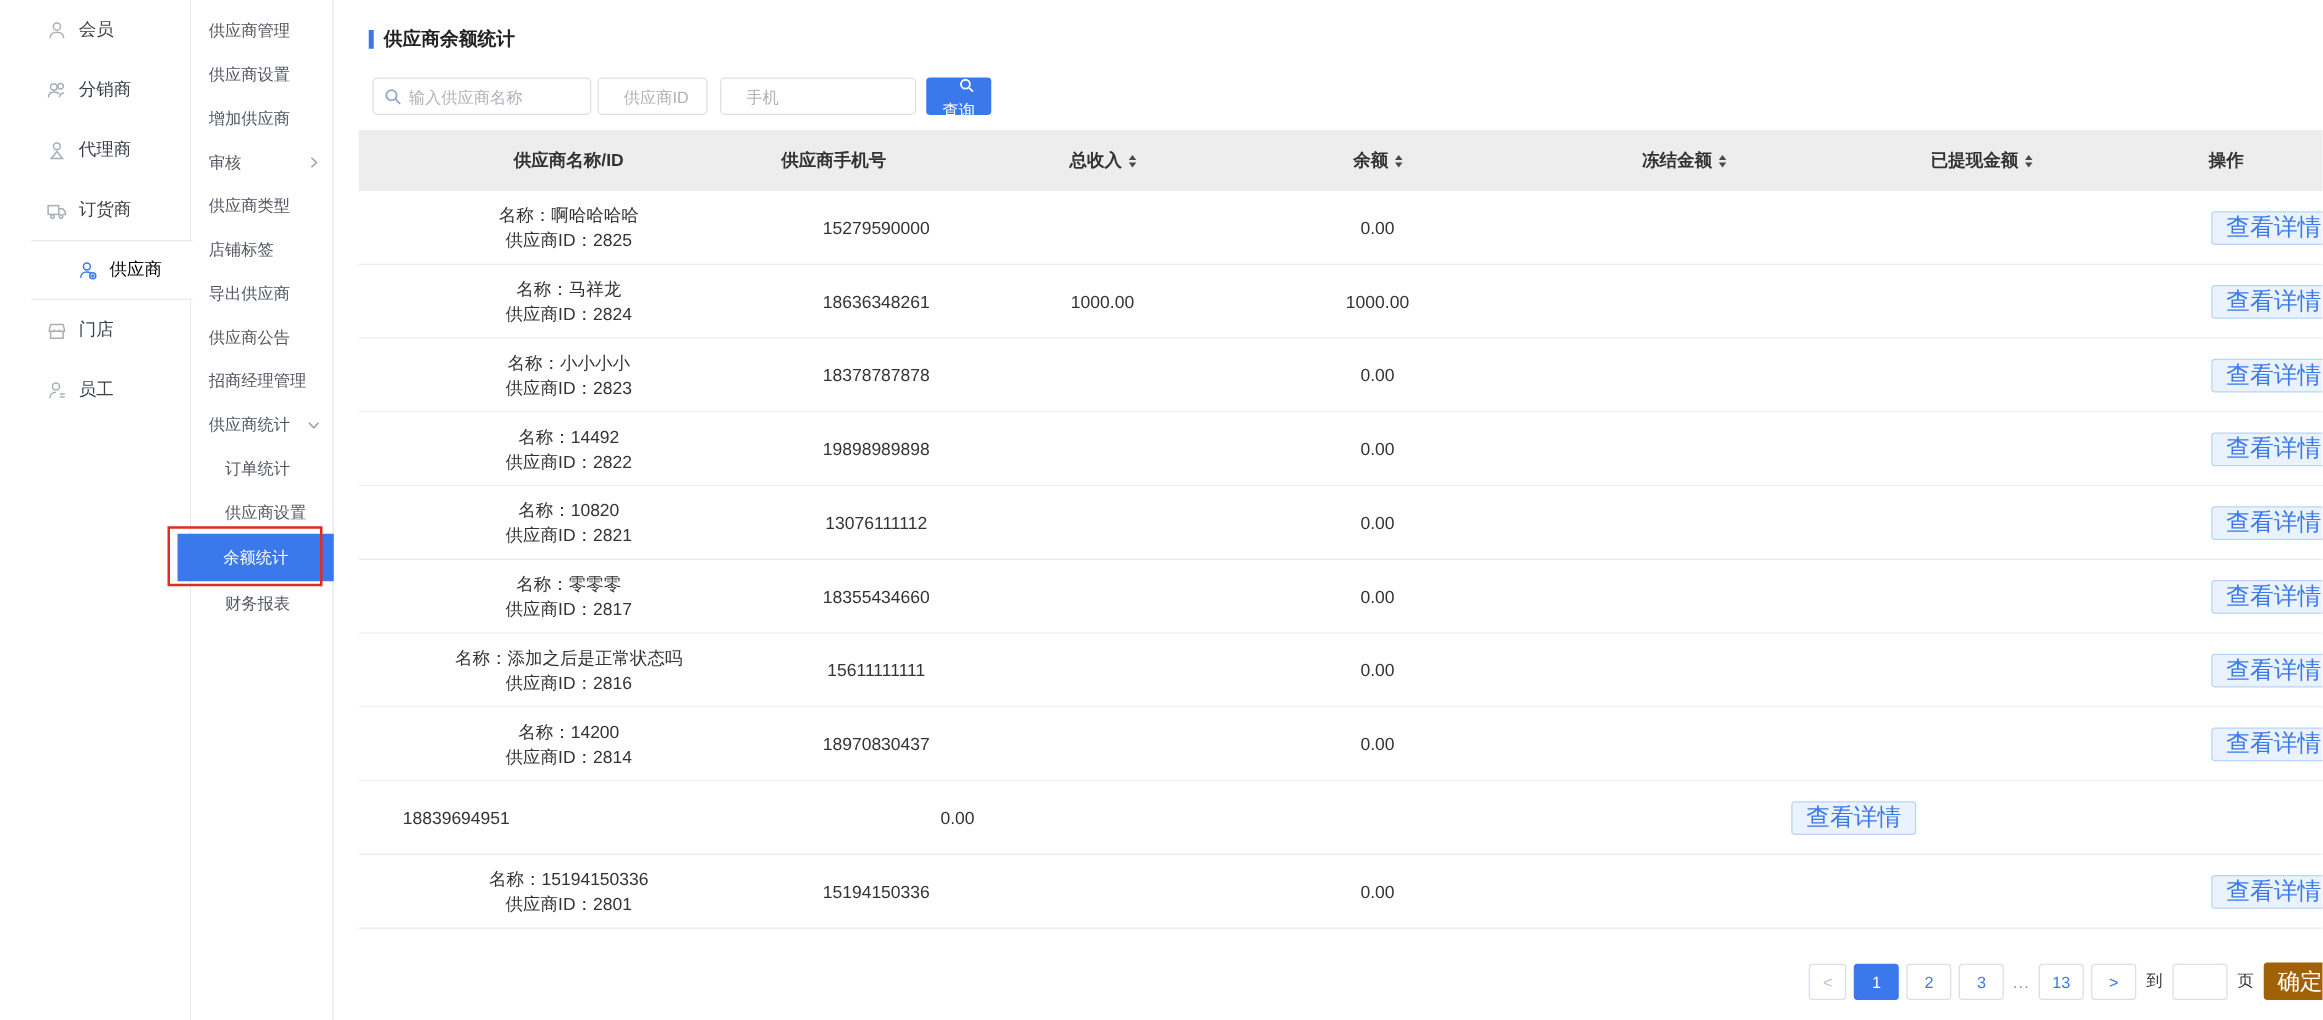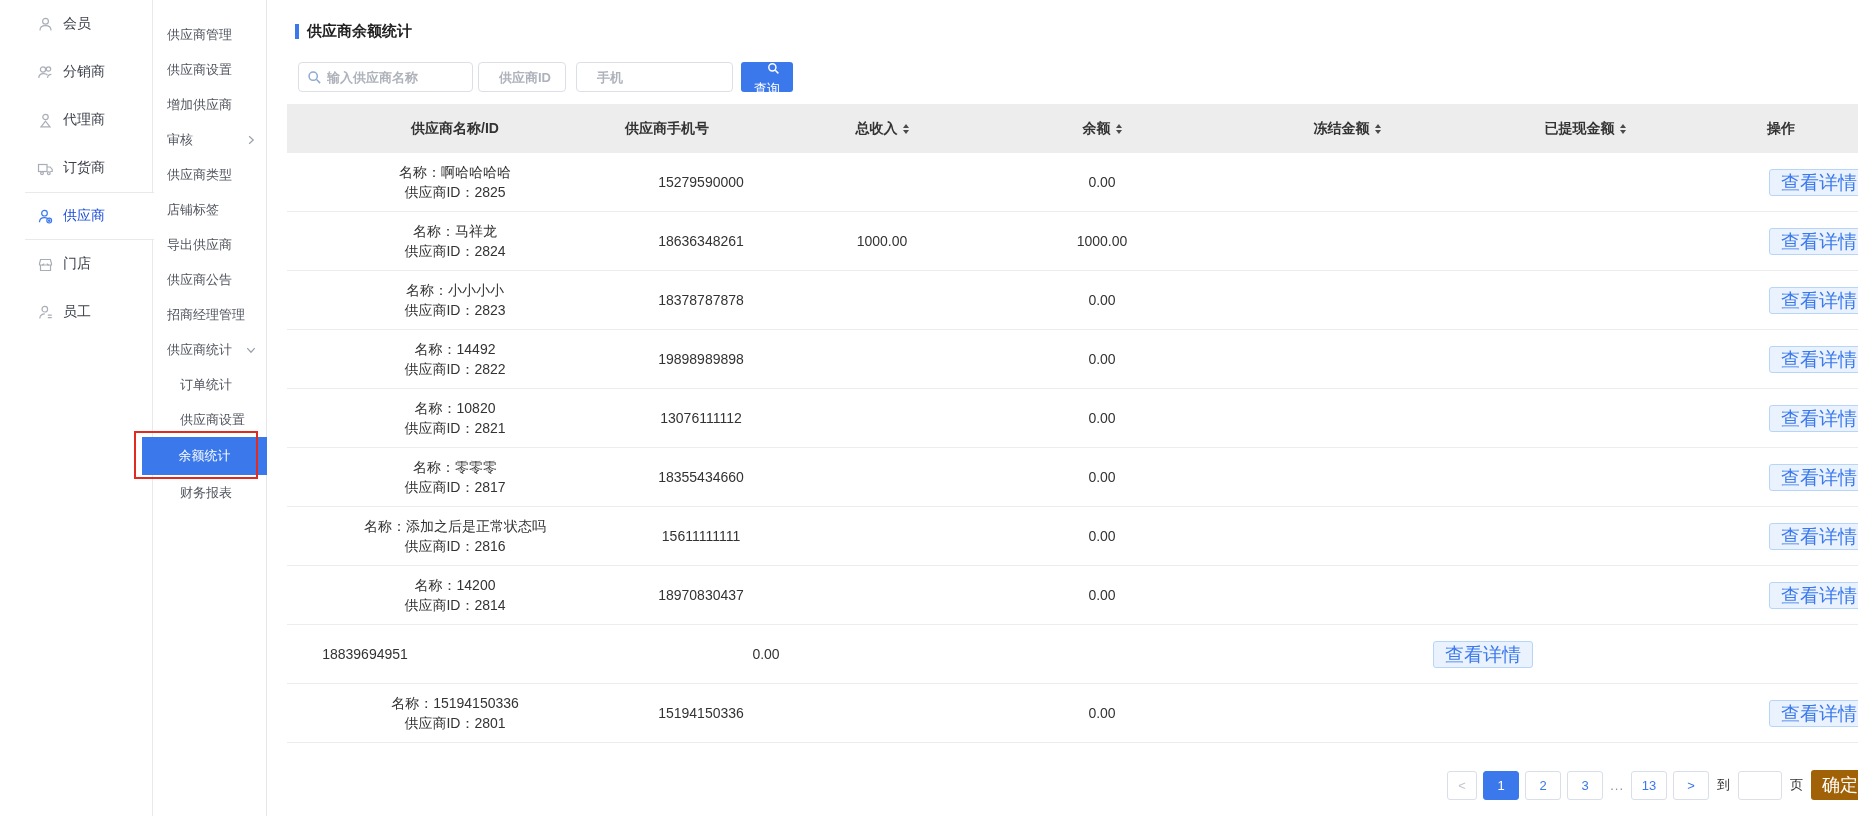--- a/index.html
+++ b/index.html
@@ -3,40 +3,40 @@
 <meta charset="utf-8">
 <style>
   * { margin:0; padding:0; box-sizing:border-box; }
   html,body { width:1858px; height:816px; background:#fff; font-family:"Liberation Sans","DejaVu Sans",sans-serif; color:#333; overflow:hidden; }
   .app { display:flex; width:1542px; height:816px; position:relative;margin-left:25px; }
 
   
   .sidebar1 { width:128px; flex:0 0 128px; border-right:1px solid #e9e9e9; background:#fff; padding-top:0; }
   .s1-item { height:48px; display:flex; align-items:center; padding-left:12px; gap:9px; font-size:14px; color:#3a3f48; cursor:pointer; position:relative; background:#fff; }
   .s1-item .icon { color:#a9aeb6; display:flex; align-items:center; }
-  .s1-item.active { color:#1d4ed8; border-top:1px solid #e9e9e9; border-bottom:1px solid #e9e9e9; margin-right:-2px; z-index:2; }
+  .s1-item.active { color:#000000; border-top:1px solid #e9e9e9; border-bottom:1px solid #e9e9e9; margin-right:-2px; z-index:2;justify-content:center; }
   .s1-item.active .icon { color:#3a78ec; }
 
   
-  .sidebar2 { width:114px; flex:0 0 114px; border-right:1px solid #e6e6e6; background:#fff; position:relative; padding-top:17px; z-index:1; }
+  .sidebar2 { width:114px; flex:0 0 114px; border-right:1px solid #e6e6e6; background:#fff; position:relative; padding-top:7px; z-index:1; }
   .s2-item { height:35px; line-height:35px; padding-left:14px; font-size:13px; color:#51555e; cursor:pointer; position:relative; white-space:nowrap; }
   .s2-item .chev { position:absolute; right:9px; top:50%; margin-top:-6px; color:#9aa0a8; display:flex; }
   .s2-item.sub { padding-left:27px; }
   .s2-item.selected { background:#3a78ec; color:#fff; height:38px; line-height:38px; margin-left:-11px; width:125px; padding-left:0; text-align:center; z-index:3; }
   .red-annotation { position:absolute; left:-8px; top:-6px; width:124px; height:48px; border:2px solid #e02b20; pointer-events:none; z-index:4; }
 
   
   .main { flex:1; position:relative; padding:0 14px 0 20px; background:#fff; }
   .page-title-row { display:flex; align-items:center; gap:8px; margin:22px 0 0 8px; height:18px; }
   .title-bar { width:4px; height:15px; background:#3a78ec; }
   .page-title { font-size:15px; font-weight:bold; color:#222; }
 
   .search-row { display:flex; align-items:center; margin:22px 0 0 11px; }
   .search-box { height:30px; border:1px solid #dcdfe6; border-radius:4px; display:flex; align-items:center; background:#fff;padding-left:12px; }
-  .search-box input { border:none; outline:none; font-size:13px; color:#333; width:100%; background:transparent; padding:0 8px;font-weight:bold; }
+  .search-box input { border:none; outline:none; font-size:13px; color:#333; width:100%; background:transparent; padding:0 8px; }
   .search-box input::placeholder { color:#aeb2ba; }
   .sb-name { width:175px; padding-left:8px; margin-right:5px; }
   .sb-name input { padding-left:5px; }
   .sb-name .icon { color:#8fa9cf; display:flex; }
   .sb-id { width:88px; margin-right:10px; }
   .sb-phone { width:157px; margin-right:8px; }
   .query-btn { height:30px; padding:0 13px; background:#3a78ec; color:#fff; border:none; border-radius:3px; font-size:13px; display:flex; align-items:flex-end; gap:5px; cursor:pointer;flex-direction:column; }
 
   
   .table { margin-top:12px; width:1582px; font-size:14px; }

